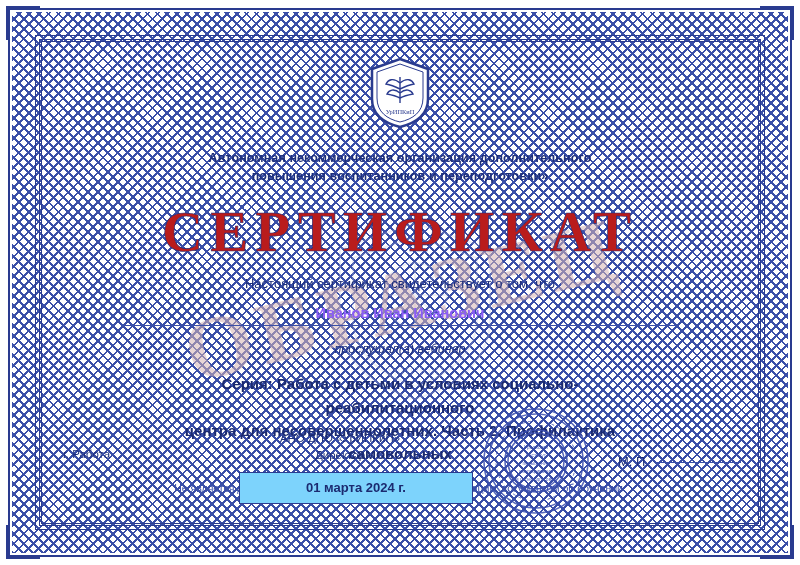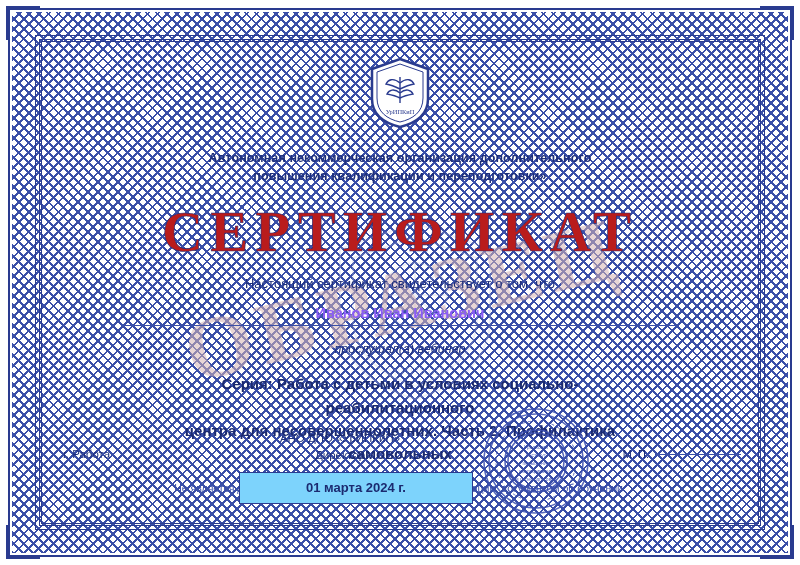--- a/index.html
+++ b/index.html
@@ -190,22 +190,22 @@
     top: 0;
     width: 180px;
     font-size: 11.5px;
     line-height: 1.5;
     text-align: center;
     color: #1e2f7a;
   }
   .mp {
     position: absolute;
     right: 14px;
-    top: 18px;
-    font-size: 11px;
+    top: 24px;
+    font-size: 13px;
     color: #1e2f7a;
     white-space: nowrap;
   }
   .mp .rule {
     display: inline-block;
     width: 86px;
     border-bottom: 1px solid #3a4fa8;
     margin-left: 6px;
     vertical-align: 3px;
   }
@@ -283,21 +283,21 @@
         <path d="M31 26 c-7 -6 -12 -3 -14 1 c6 1 10 3 14 5"></path>
         <path d="M31 26 c7 -6 12 -3 14 1 c-6 1 -10 3 -14 5"></path>
         <path d="M31 36 c-6 -5 -11 -3 -13 1 c5 1 9 2 13 4"></path>
         <path d="M31 36 c6 -5 11 -3 13 1 c-5 1 -9 2 -13 4"></path>
       </g>
       <text x="31" y="57" font-family="Liberation Serif, serif" font-size="6.4" fill="#2a3b8f" text-anchor="middle">УрИПКиП</text>
     </svg>
 
     <div class="org-name">
       <div>Автономная некоммерческая организация дополнительного</div>
-      <div>повышения квалификации и переподготовки»</div>
+      <div>повышения воспитанников и переподготовки»</div>
     </div>
 
     <div class="title">СЕРТИФИКАТ</div>
 
     <div class="subtitle">Настоящий сертификат свидетельствует о том, что</div>
 
     <div class="name-line">Иванов Иван Иванович</div>
 
     <div class="attended">прослушал(а) вебинар</div>
 

